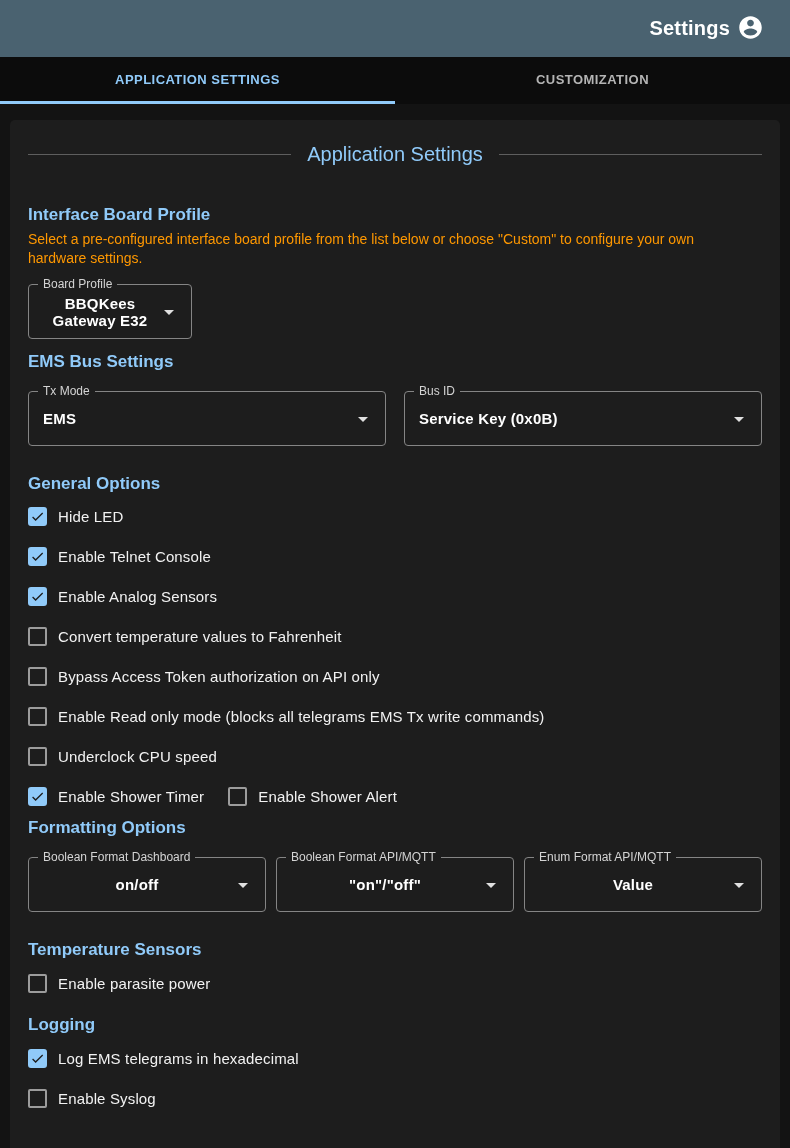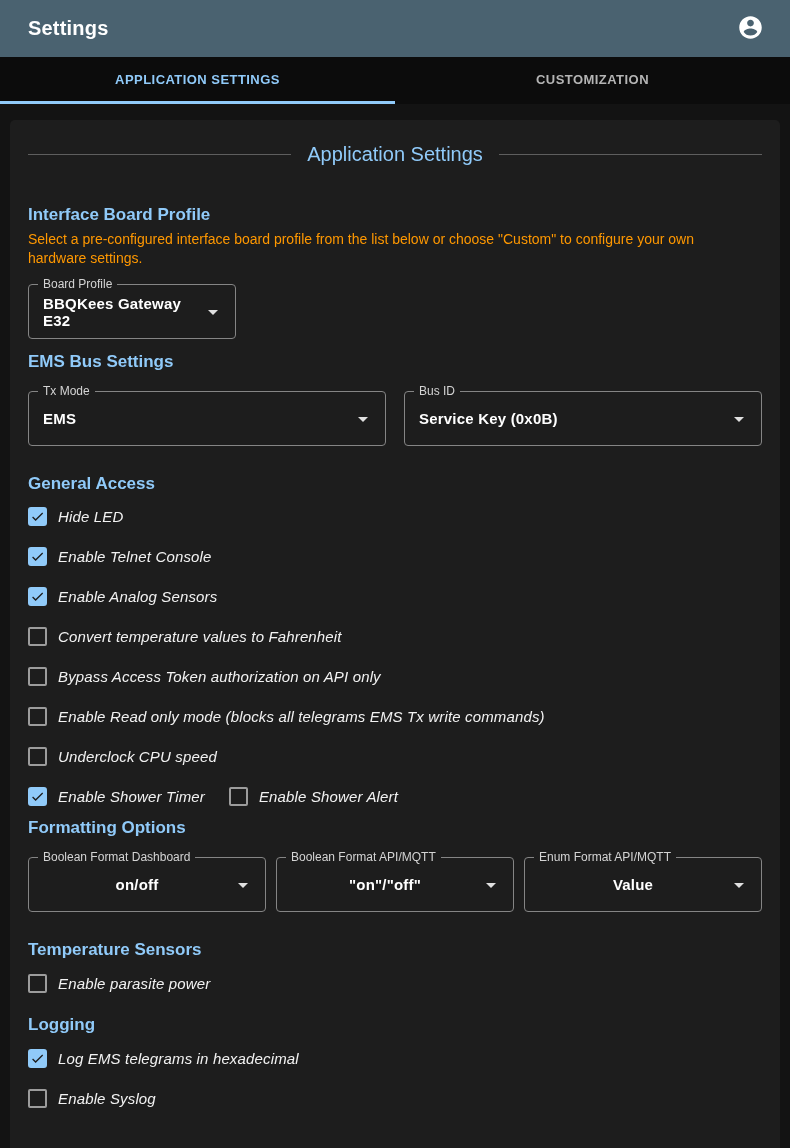--- a/index.html
+++ b/index.html
@@ -8,21 +8,21 @@
     background:#131313;
     font-family:"Liberation Sans", sans-serif;
     -webkit-font-smoothing:antialiased;
   }
   
   .appbar {
     height:57px; background:#4a6270;
     display:flex; align-items:center;
     padding:0 20px 0 28px;
   }
-  .appbar-title { color:#ffffff; font-size:20px; font-weight:700; letter-spacing:0.2px; flex:1; }
+  .appbar-title { color:#ffffff; font-size:20px; font-weight:700; letter-spacing:0.2px; flex:1;text-align:right; }
   .account-btn { width:40px; height:40px; display:flex; align-items:center; justify-content:center; border:none; background:transparent; cursor:pointer; }
   .account-btn svg { width:27px; height:27px; fill:#ffffff; }
   
   .tabbar { height:47px; background:#0c0c0c; display:flex; }
   .tab {
     flex:1; display:flex; align-items:center; justify-content:center;
     font-size:13px; font-weight:700; letter-spacing:0.45px;
     color:#b5b5b5; text-transform:uppercase; cursor:pointer;
     border-bottom:3px solid transparent;
   }
@@ -48,33 +48,33 @@
     padding:0 10px 0 14px; cursor:pointer;
     background:#1d1d1d;
   }
   .flabel {
     position:absolute; top:-9px; left:9px;
     background:#1d1d1d; padding:0 5px;
     font-size:12px; color:#d4d4d4; line-height:16px; white-space:nowrap;
   }
   .fvalue { flex:1; color:#ffffff; font-size:15px; font-weight:700; letter-spacing:0.2px; }
   .arrow svg { width:24px; height:24px; fill:#e0e0e0; display:block; }
-  .board-select { width:208px; margin-top:16px; }
+  .board-select { width:164px; margin-top:16px;text-align:center; }
   .row2 { display:flex; gap:18px; margin-top:18px; }
   .row2 .select { flex:1; }
   .row3 { display:flex; gap:10px; margin-top:18px;text-align:center; }
   .row3 .select { flex:1; }
   
   .h-ems     { margin-top:12px; }
   .h-general { margin-top:27px; margin-bottom:12px; }
   .h-format  { margin-top:11px; }
   .h-sensors { margin-top:27px; margin-bottom:13px; }
   .h-logging { margin-top:10px; margin-bottom:13px; }
   
-  .cbrow { display:flex; align-items:center; height:19px; margin-bottom:21px;font-style:italic; }
+  .cbrow { display:flex; align-items:center; height:19px; margin-bottom:21px; }
   .cbrow.inline { margin-bottom:0; }
   .shower-row { display:flex; align-items:flex-end; gap:24px; height:19px; }
   .cb {
     width:19px; height:19px; flex:0 0 19px;
     border:2px solid #9c9c9c; border-radius:2px;
     display:flex; align-items:center; justify-content:center;
     cursor:pointer; background:transparent;
   }
   .cb svg { width:17px; height:17px; fill:#1d1d1d; display:none; }
   .cb.on { background:#90caf9; border-color:#90caf9; border-radius:3px; }
@@ -136,21 +136,21 @@
       <span class="flabel">Bus ID</span>
       <span class="fvalue">Service Key (0x0B)</span>
       <span class="arrow">
           <svg viewBox="0 0 24 24">
             <path d="M7 10l5 5 5-5z"></path>
           </svg>
         </span>
     </div>
   </div>
 
-  <h2 class="h-general">General Access</h2>
+  <h2 class="h-general">General Options</h2>
 
   <div class="cbrow">
     <span class="cb on">
         <svg viewBox="0 0 24 24">
           <path d="M9 16.17L4.83 12l-1.42 1.41L9 19 21 7l-1.41-1.41z"></path>
         </svg>
       </span>
     <span class="cblabel">Hide LED</span>
   </div>
   <div class="cbrow">

